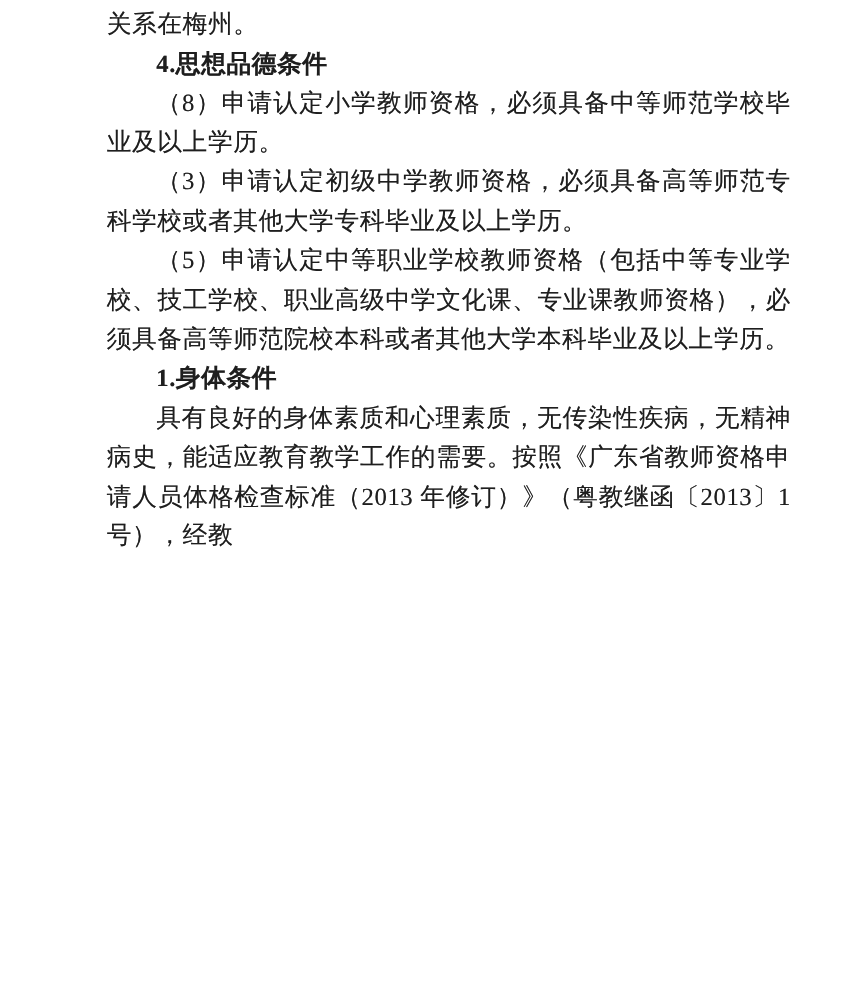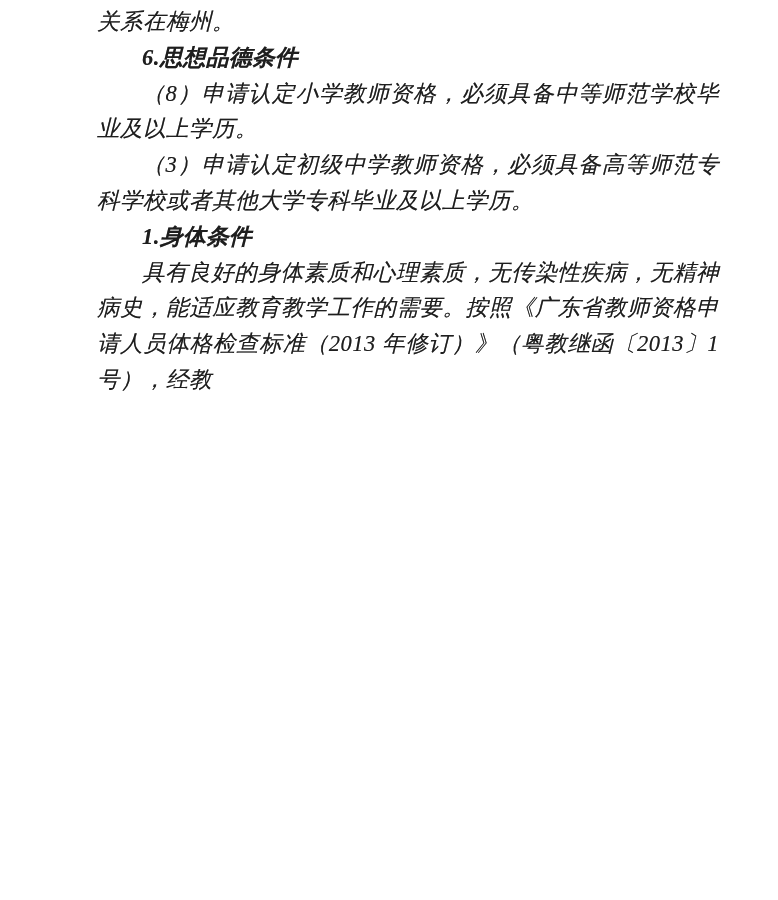--- a/index.html
+++ b/index.html
@@ -29,35 +29,35 @@
     color: #1e1e1e;
     text-align: justify;
     text-justify: inter-ideograph;
     letter-spacing: 0.5px;
     
     text-shadow: 0 0 0.6px rgba(30,30,30,0.55);
   }
   .doc p {
     margin: 0;
     text-indent: 2em;
-    font-style: italic;
   }
   .doc p.continuation {
     text-indent: 0;
   }
   .doc p.heading {
     font-weight: 700;
     text-align: left;
   }
 </style>
 </head>
 <body>
 
 <main class="page">
   <article class="doc">
       <p class="continuation">关系在梅州。</p>
-      <p class="heading">6.思想品德条件</p>
+      <p class="heading">4.思想品德条件</p>
       <p class="body">（8）申请认定小学教师资格，必须具备中等师范学校毕业及以上学历。</p>
       <p class="body">（3）申请认定初级中学教师资格，必须具备高等师范专科学校或者其他大学专科毕业及以上学历。</p>
+      <p class="body">（5）申请认定中等职业学校教师资格（包括中等专业学校、技工学校、职业高级中学文化课、专业课教师资格），必须具备高等师范院校本科或者其他大学本科毕业及以上学历。</p>
       <p class="heading">1.身体条件</p>
       <p class="body">具有良好的身体素质和心理素质，无传染性疾病，无精神病史，能适应教育教学工作的需要。按照《广东省教师资格申请人员体格检查标准（2013 年修订）》（粤教继函〔2013〕1 号），经教</p>
     </article>
 </main>
 
 </body></html>

